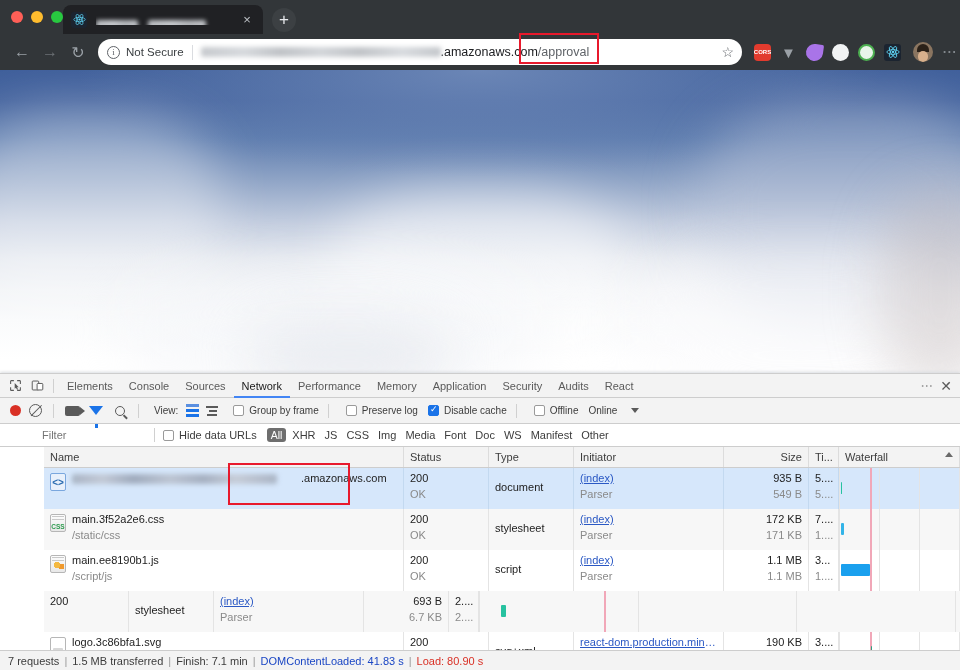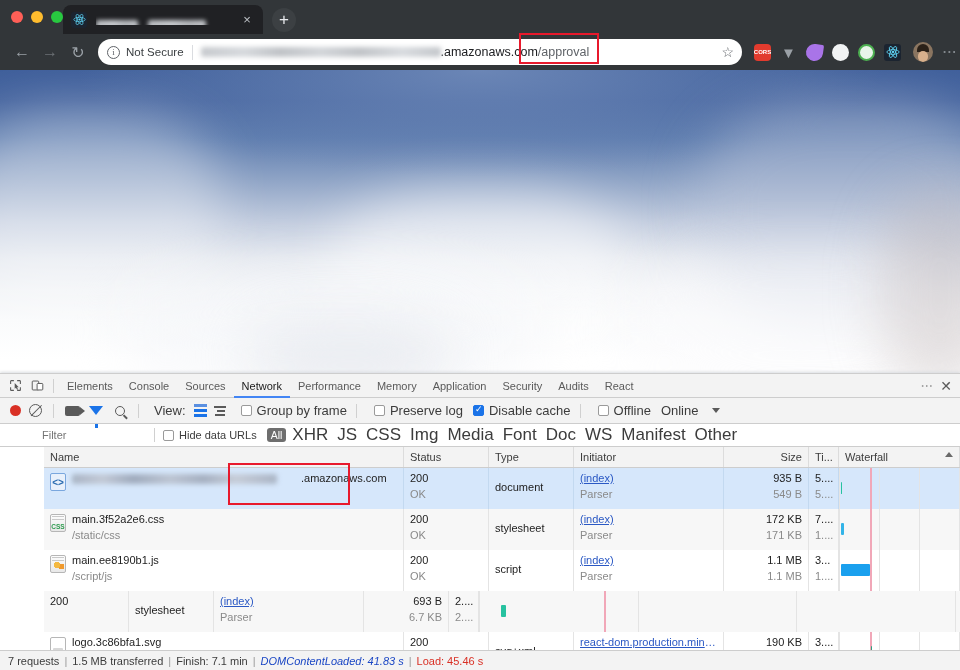--- a/index.html
+++ b/index.html
@@ -158,21 +158,21 @@
     font-size: 11px; color: #5a5a5a; padding: 0 8px; height: 24px;
     line-height: 24px; white-space: nowrap;
   }
   .dt-tab.active { color: #1a1a1a; box-shadow: inset 0 -2px 0 #4285f4; }
   .dt-right { position: absolute; right: 4px; display: flex; align-items: center; gap: 2px; }
   .dt-kebab { color: #5a5a5a; font-size: 12px; writing-mode: vertical-rl; line-height: 3px; padding: 0 6px; }
   .dt-close { color: #5a5a5a; font-size: 14px; padding: 0 4px; }
 
   .dt-toolbar {
     height: 26px; background: #f3f3f3; border-bottom: 1px solid #cdcdcd;
-    display: flex; align-items: center; padding: 0 6px; gap: 2px; font-size: 13px; color: #3c3c3c;
+    display: flex; align-items: center; padding: 0 6px; gap: 2px; font-size: 10px; color: #3c3c3c;
   }
   .rec-dot { width: 11px; height: 11px; border-radius: 50%; background: #d93025; margin: 0 6px 0 4px; }
   .clear-icon { width: 13px; height: 13px; border: 1.4px solid #5a5a5a; border-radius: 50%;
                 position: relative; margin-right: 4px; }
   .clear-icon::after { content:''; position:absolute; left:-1px; top:5px; width:15px; height:1.4px;
                        background:#5a5a5a; transform: rotate(-45deg); }
   .cam-icon { width: 15px; height: 10px; background: #5a5a5a; border-radius: 2px; position: relative; }
   .cam-icon::after { content:''; position:absolute; right:-5px; top:1px; border-left:5px solid #5a5a5a;
                      border-top:4px solid transparent; border-bottom:4px solid transparent; }
   .funnel { width: 0; height: 0; border-left: 7px solid transparent; border-right: 7px solid transparent;
@@ -203,21 +203,21 @@
     height: 23px; background: #fff; border-bottom: 1px solid #cdcdcd;
     display: flex; align-items: center; padding: 0 6px; font-size: 11px; color: #5a5a5a;
   }
   .filter-input { width: 140px; color: #9a9a9a; font-size: 11px; padding-left: 36px; }
   .fb-sep { width: 1px; height: 14px; background: #d0d0d0; margin: 0 8px; }
   .hide-data { display: flex; align-items: center; gap: 5px; color: #3c3c3c; }
   .type-pill {
     background: #6e6e6e; color: #fff; border-radius: 3px; padding: 1px 4px;
     font-size: 10.5px; margin: 0 6px 0 10px;
   }
-  .type-link { color: #3c3c3c; margin-right: 9px; font-size: 17px; }
+  .type-link { color: #3c3c3c; margin-right: 9px; font-size: 11px; }
 
   
   .net-table { flex: 1; overflow: hidden; position: relative; margin-left: 44px; }
   .hdr {
     display: flex; height: 21px; background: #f3f3f3;
     border-bottom: 1px solid #cdcdcd; font-size: 11px; color: #3c3c3c;
   }
   .hdr > div { padding: 4px 6px; border-right: 1px solid #dcdcdc; white-space: nowrap; overflow: hidden; }
   .c-name { width: 360px; flex: 0 0 360px; }
   .c-status { width: 85px; flex: 0 0 85px; }
@@ -273,21 +273,21 @@
   .c-wf.cell { border-right: none; padding: 0; }
   .wf-grid { position: absolute; inset: 0; }
   .wf-gl { position: absolute; top: 0; bottom: 0; width: 1px; background: #e4e4e4; }
   .wf-marker { position: absolute; top: 0; bottom: 0; width: 2px; background: #f1a7b8; }
   .wf-bar { position: absolute; top: 14px; height: 12px; border-radius: 1px; }
 
   .dt-status {
     height: 20px; background: #f3f3f3; border-top: 1px solid #cdcdcd;
     display: flex; align-items: center; padding: 0 8px; font-size: 11px; color: #3c3c3c;
   }
-  .st-blue { color: #1a46c4; font-style: italic; }
+  .st-blue { color: #1a46c4; }
   .st-red { color: #d93025; }
   .st-sep { margin: 0 5px; color: #9a9a9a; }
 
   
   .annot { position: absolute; border: 2.5px solid #e8192c; pointer-events: none; z-index: 50; }
   #annot-url { left: 519px; top: 33px; width: 80px; height: 31px; }
   #annot-row { left: 228px; top: 463px; width: 122px; height: 42px; }
 </style>
 </head>
 <body>
@@ -650,19 +650,19 @@
 
     <div class="dt-status">
       <span>7 requests</span>
       <span class="st-sep">|</span>
       <span>1.5 MB transferred</span>
       <span class="st-sep">|</span>
       <span>Finish: 7.1 min</span>
       <span class="st-sep">|</span>
       <span class="st-blue">DOMContentLoaded: 41.83 s</span>
       <span class="st-sep">|</span>
-      <span class="st-red">Load: 45.46 s</span>
+      <span class="st-red">Load: 80.90 s</span>
     </div>
   </div>
 
   <div class="annot" id="annot-url"></div>
   <div class="annot" id="annot-row"></div>
 </div>
 
 </body></html>

